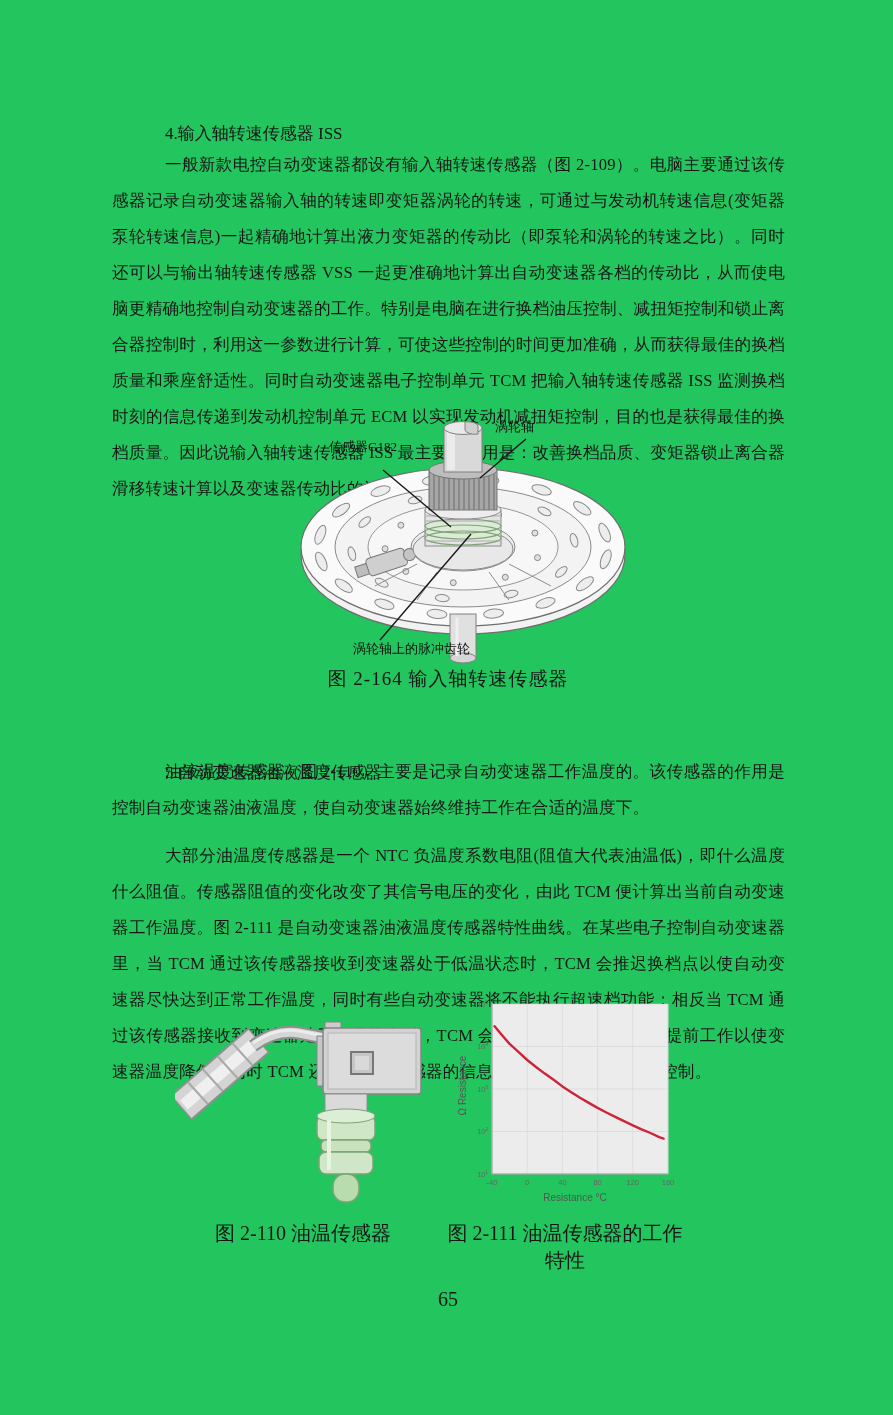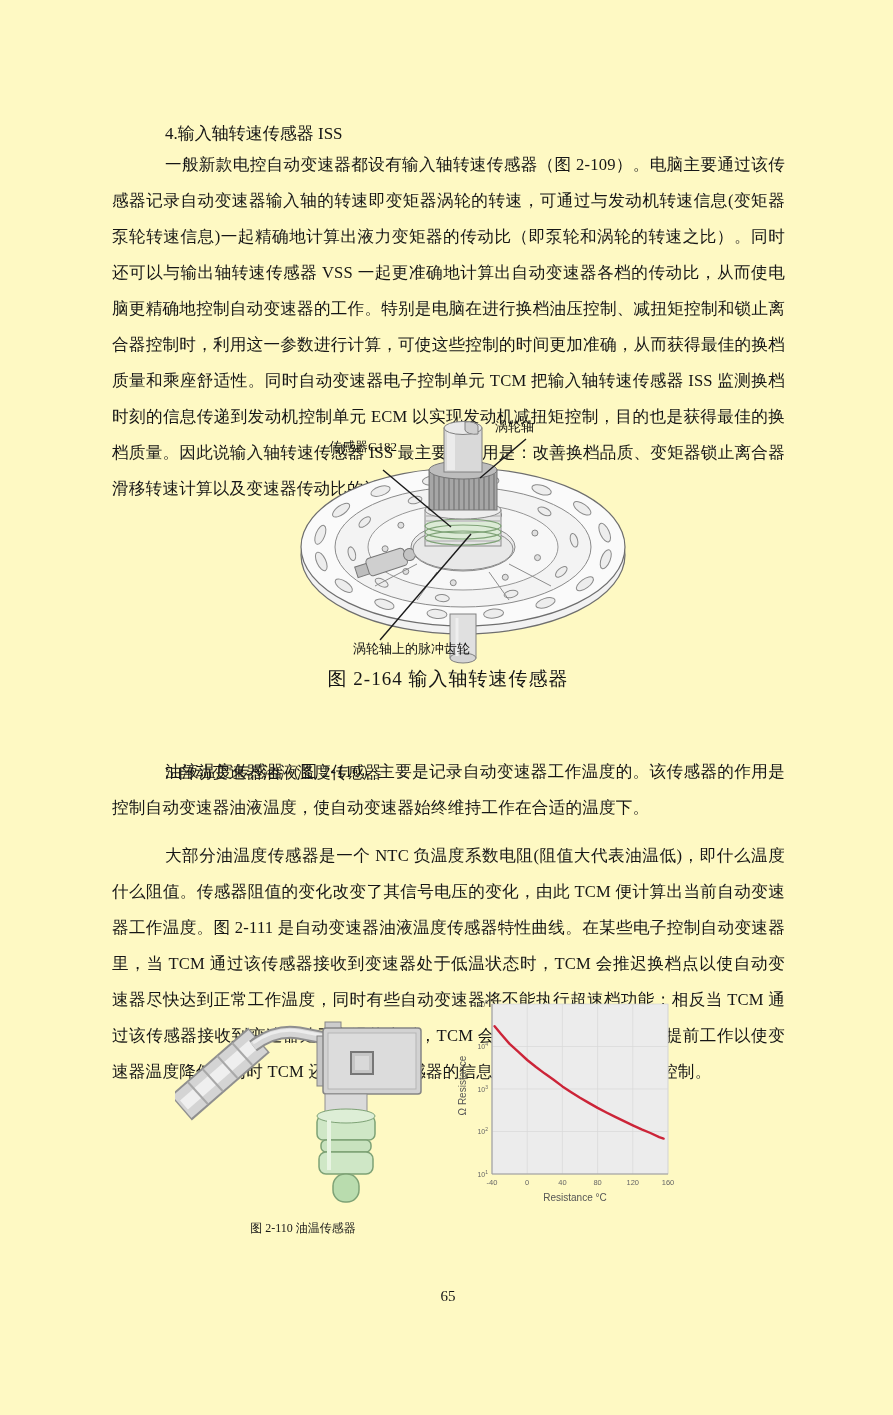--- a/index.html
+++ b/index.html
@@ -1,25 +1,25 @@
 <!DOCTYPE html>
 <html><head>
 <meta charset="utf-8">
 <style>
   html,body{margin:0;padding:0;background:#ffffff;}
-  .page{position:relative;width:893px;height:1415px;background:#fef9c3;overflow:hidden;
+  .page{position:relative;width:893px;height:1415px;background:#22c55e;overflow:hidden;
         font-family:"Liberation Serif","DejaVu Serif",serif;color:#161616;}
   .heading{position:absolute;left:165px;font-size:17px;line-height:27px;white-space:pre;}
   .para{position:absolute;left:112px;width:673px;font-size:16.6px;line-height:36px;
         text-align:justify;text-indent:53px;letter-spacing:0.2px;}
-  .caption{position:absolute;text-align:center;font-size:12px;}
+  .caption{position:absolute;text-align:center;font-size:20px;}
   .cap-large{font-size:19px;letter-spacing:1px;}
   .figwrap{position:absolute;}
   .figlabel{position:absolute;font-size:13px;font-weight:normal;white-space:pre;color:#111;}
-  .pageno{position:absolute;left:112px;top:1288px;width:672px;text-align:center;font-size:15px;}
+  .pageno{position:absolute;left:112px;top:1288px;width:672px;text-align:center;font-size:20px;}
   svg text{font-family:"Liberation Sans","DejaVu Sans",sans-serif;}
   .ylab{position:absolute;left:-70px;top:86px;width:160px;text-align:center;
         transform:rotate(-90deg);font-family:"Liberation Sans",sans-serif;
         font-size:10px;color:#555;}
   .xlab{position:absolute;left:23px;top:198px;width:200px;text-align:center;
         font-family:"Liberation Sans",sans-serif;font-size:10px;color:#555;}
 </style>
 </head>
 <body>
 
@@ -196,15 +196,16 @@
         <text x="36" y="140" text-anchor="end" fill="#666" font-size="7">10<tspan dy="-3" font-size="5">2</tspan></text>
         <text x="36" y="182.5" text-anchor="end" fill="#666" font-size="7">10<tspan dy="-3" font-size="5">1</tspan></text>
         <line x1="40" y1="10" x2="40" y2="180" stroke="#9a9a9a" stroke-width="1"></line>
         <line x1="40" y1="180" x2="216" y2="180" stroke="#9a9a9a" stroke-width="1"></line>
         <path d="M42.6 32.2 L48.8 39.7 L57.6 49.9 L66.4 57.8 L75.2 66.0 L84.0 73.0 L92.8 79.6 L101.6 85.8 L110.4 92.4 L119.2 98.2 L128.0 103.8 L136.8 108.9 L145.6 113.9 L154.4 118.5 L163.2 122.9 L172.0 127.2 L180.8 131.3 L189.6 135.4 L198.4 139.0 L207.2 143.1 L211.6 144.6" fill="none" stroke="#cc2438" stroke-width="2.4" stroke-linecap="round" stroke-linejoin="round"></path>
       </svg>
     <div class="xlab">Resistance °C</div>
   </div>
 
   <div class="caption" style="left:175px;top:1220px;width:256px;">图 2-110 油温传感器</div>
+  <div class="caption" style="left:440px;top:1220px;width:250px;">图 2-111 油温传感器的工作特性</div>
 
   <div class="pageno">65</div>
 </div>
 
 </body></html>

